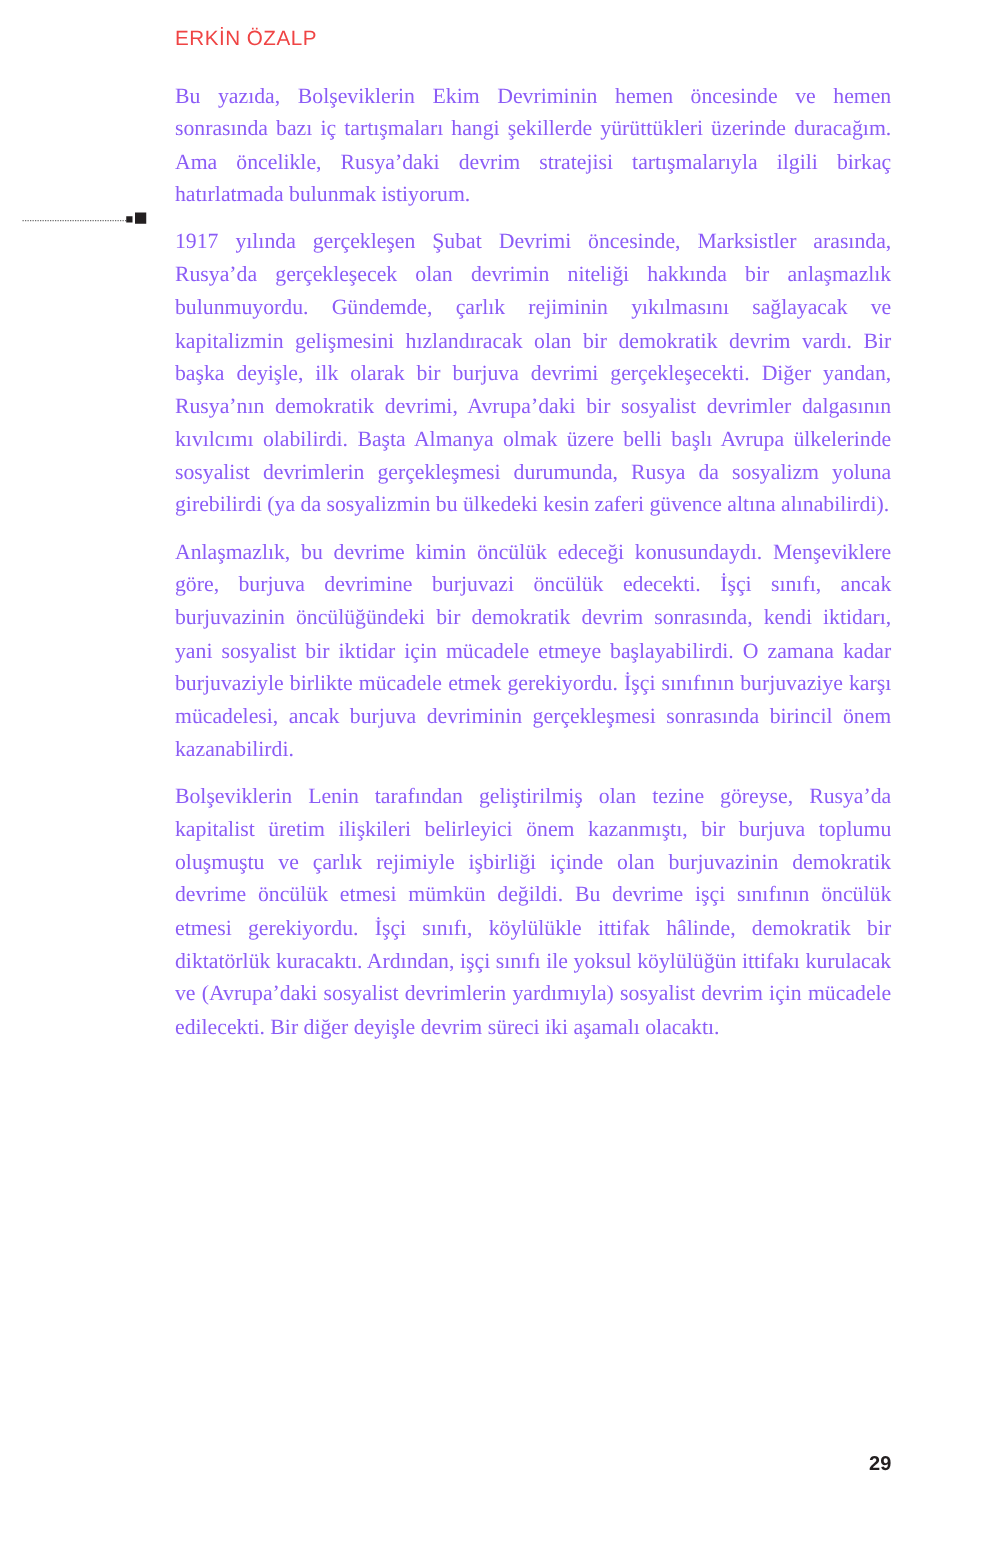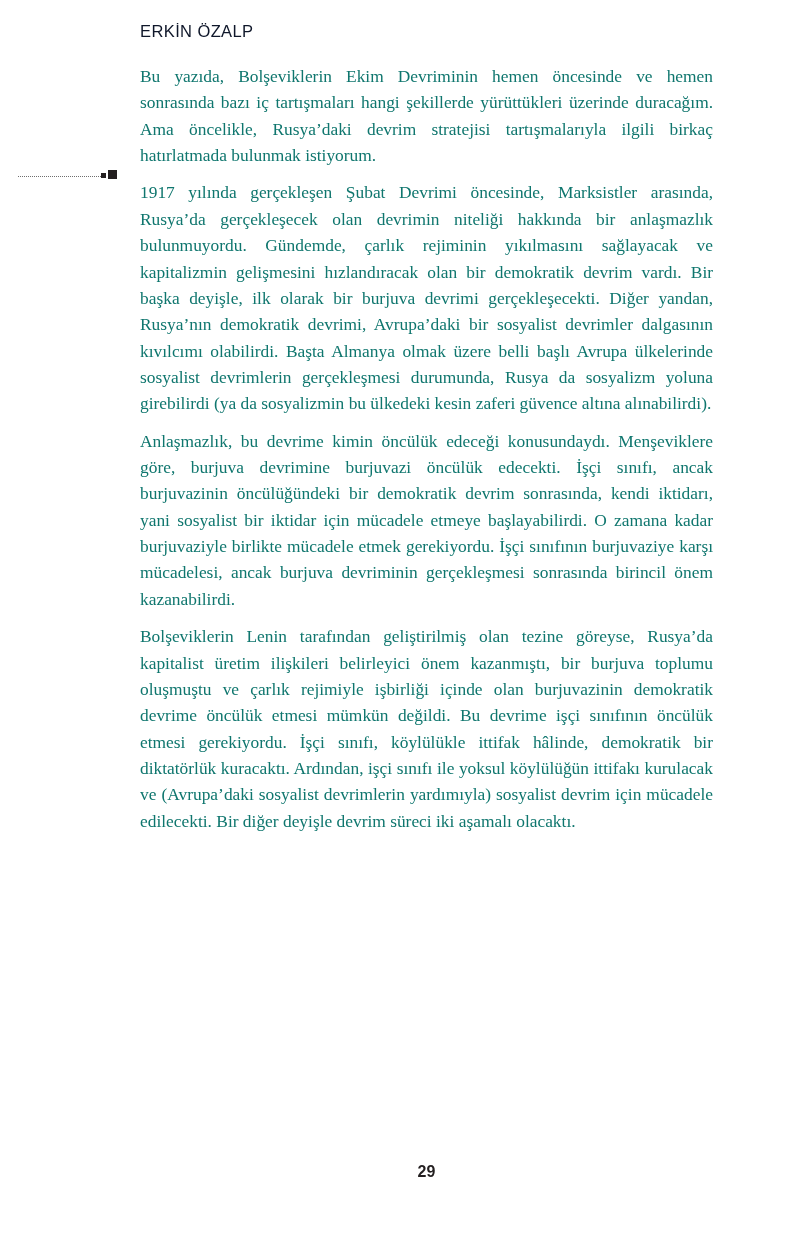--- a/index.html
+++ b/index.html
@@ -69,49 +69,49 @@
     color: #231f20;
   }
 
   .byline {
     margin: 0;
     padding-top: 22px;
     font-family: "Liberation Sans", "DejaVu Sans", sans-serif;
     font-weight: normal;
     font-size: 16.5px;
     letter-spacing: 0.4px;
-    color: #0f172a;
+    color: #ef4444;
   }
 
   .body-copy {
     padding-top: 22px;
   }
 
   .body-copy p {
     margin: 0 0 11px 0;
     font-family: "Liberation Serif", "DejaVu Serif", serif;
     font-size: 17.4px;
     line-height: 1.515;
     text-align: justify;
     text-justify: inter-word;
     hyphens: manual;
-    color: #0f766e;
+    color: #8b5cf6;
   }
 
   .body-copy p:last-child {
     margin-bottom: 12px;
   }
 
   
   .folio {
     position: absolute;
     left: 140px;
     width: 573px;
     top: 1163px;
-    text-align: center;
+    text-align: right;
     font-family: "Liberation Sans", "DejaVu Sans", sans-serif;
     font-weight: bold;
     font-size: 16px;
     color: #231f20;
   }
 </style>
 </head>
 <body>
 
 <div class="page">

